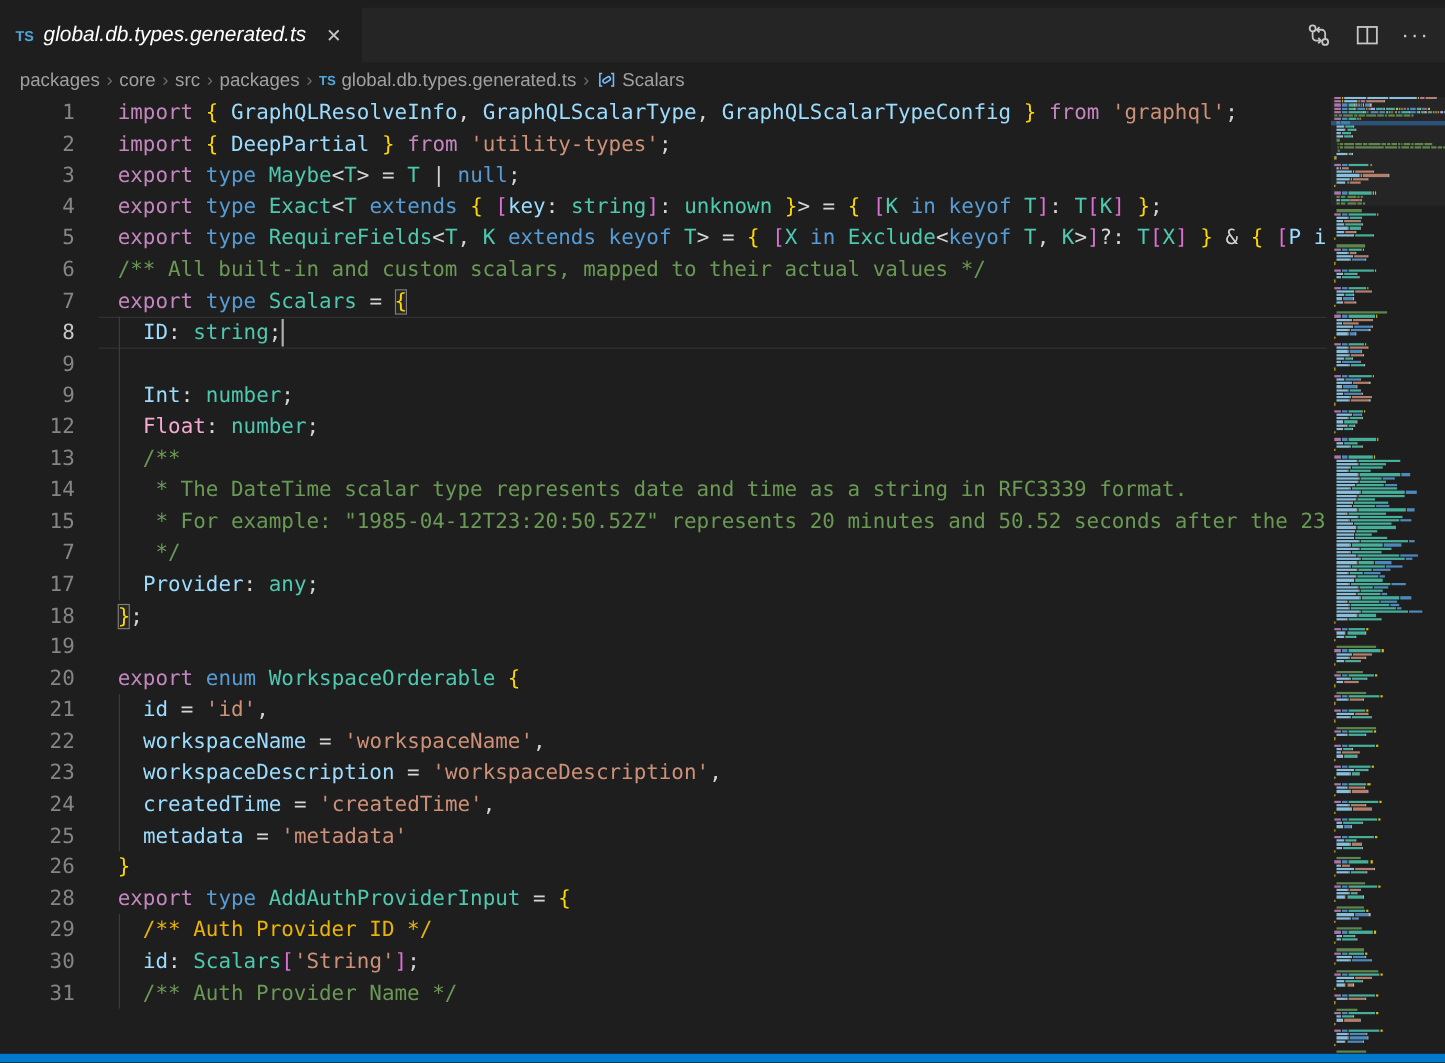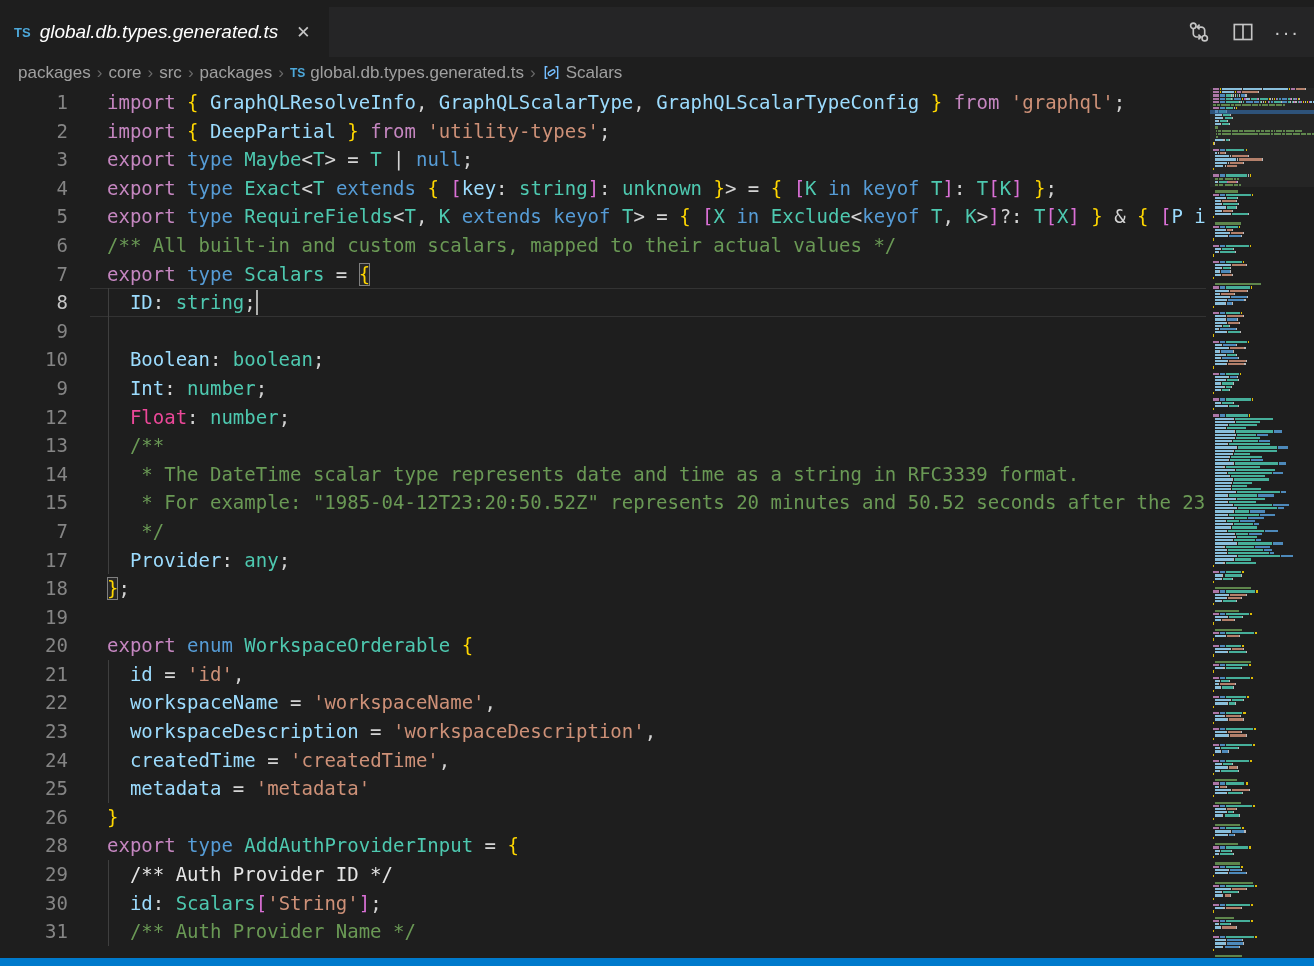--- a/index.html
+++ b/index.html
@@ -130,39 +130,38 @@
     <div class="code-area">
         <div class="cl"><div class="num">1</div><div class="txt"><span style="color: rgb(197, 134, 192);">import</span><span style="color: rgb(212, 212, 212);"> </span><span style="color: rgb(255, 215, 0);">{</span><span style="color: rgb(212, 212, 212);"> </span><span style="color: rgb(156, 220, 254);">GraphQLResolveInfo</span><span style="color: rgb(212, 212, 212);">, </span><span style="color: rgb(156, 220, 254);">GraphQLScalarType</span><span style="color: rgb(212, 212, 212);">, </span><span style="color: rgb(156, 220, 254);">GraphQLScalarTypeConfig</span><span style="color: rgb(212, 212, 212);"> </span><span style="color: rgb(255, 215, 0);">}</span><span style="color: rgb(212, 212, 212);"> </span><span style="color: rgb(197, 134, 192);">from</span><span style="color: rgb(212, 212, 212);"> </span><span style="color: rgb(206, 145, 120);">'graphql'</span><span style="color: rgb(212, 212, 212);">;</span></div></div>
         <div class="cl"><div class="num">2</div><div class="txt"><span style="color: rgb(197, 134, 192);">import</span><span style="color: rgb(212, 212, 212);"> </span><span style="color: rgb(255, 215, 0);">{</span><span style="color: rgb(212, 212, 212);"> </span><span style="color: rgb(156, 220, 254);">DeepPartial</span><span style="color: rgb(212, 212, 212);"> </span><span style="color: rgb(255, 215, 0);">}</span><span style="color: rgb(212, 212, 212);"> </span><span style="color: rgb(197, 134, 192);">from</span><span style="color: rgb(212, 212, 212);"> </span><span style="color: rgb(206, 145, 120);">'utility-types'</span><span style="color: rgb(212, 212, 212);">;</span></div></div>
         <div class="cl"><div class="num">3</div><div class="txt"><span style="color: rgb(197, 134, 192);">export</span><span style="color: rgb(212, 212, 212);"> </span><span style="color: rgb(86, 156, 214);">type</span><span style="color: rgb(212, 212, 212);"> </span><span style="color: rgb(78, 201, 176);">Maybe</span><span style="color: rgb(212, 212, 212);">&lt;</span><span style="color: rgb(78, 201, 176);">T</span><span style="color: rgb(212, 212, 212);">&gt; = </span><span style="color: rgb(78, 201, 176);">T</span><span style="color: rgb(212, 212, 212);"> | </span><span style="color: rgb(86, 156, 214);">null</span><span style="color: rgb(212, 212, 212);">;</span></div></div>
         <div class="cl"><div class="num">4</div><div class="txt"><span style="color: rgb(197, 134, 192);">export</span><span style="color: rgb(212, 212, 212);"> </span><span style="color: rgb(86, 156, 214);">type</span><span style="color: rgb(212, 212, 212);"> </span><span style="color: rgb(78, 201, 176);">Exact</span><span style="color: rgb(212, 212, 212);">&lt;</span><span style="color: rgb(78, 201, 176);">T</span><span style="color: rgb(212, 212, 212);"> </span><span style="color: rgb(86, 156, 214);">extends</span><span style="color: rgb(212, 212, 212);"> </span><span style="color: rgb(255, 215, 0);">{</span><span style="color: rgb(212, 212, 212);"> </span><span style="color: rgb(218, 112, 214);">[</span><span style="color: rgb(156, 220, 254);">key</span><span style="color: rgb(212, 212, 212);">: </span><span style="color: rgb(78, 201, 176);">string</span><span style="color: rgb(218, 112, 214);">]</span><span style="color: rgb(212, 212, 212);">: </span><span style="color: rgb(78, 201, 176);">unknown</span><span style="color: rgb(212, 212, 212);"> </span><span style="color: rgb(255, 215, 0);">}</span><span style="color: rgb(212, 212, 212);">&gt; = </span><span style="color: rgb(255, 215, 0);">{</span><span style="color: rgb(212, 212, 212);"> </span><span style="color: rgb(218, 112, 214);">[</span><span style="color: rgb(78, 201, 176);">K</span><span style="color: rgb(212, 212, 212);"> </span><span style="color: rgb(86, 156, 214);">in</span><span style="color: rgb(212, 212, 212);"> </span><span style="color: rgb(86, 156, 214);">keyof</span><span style="color: rgb(212, 212, 212);"> </span><span style="color: rgb(78, 201, 176);">T</span><span style="color: rgb(218, 112, 214);">]</span><span style="color: rgb(212, 212, 212);">: </span><span style="color: rgb(78, 201, 176);">T</span><span style="color: rgb(218, 112, 214);">[</span><span style="color: rgb(78, 201, 176);">K</span><span style="color: rgb(218, 112, 214);">]</span><span style="color: rgb(212, 212, 212);"> </span><span style="color: rgb(255, 215, 0);">}</span><span style="color: rgb(212, 212, 212);">;</span></div></div>
         <div class="cl"><div class="num">5</div><div class="txt"><span style="color: rgb(197, 134, 192);">export</span><span style="color: rgb(212, 212, 212);"> </span><span style="color: rgb(86, 156, 214);">type</span><span style="color: rgb(212, 212, 212);"> </span><span style="color: rgb(78, 201, 176);">RequireFields</span><span style="color: rgb(212, 212, 212);">&lt;</span><span style="color: rgb(78, 201, 176);">T</span><span style="color: rgb(212, 212, 212);">, </span><span style="color: rgb(78, 201, 176);">K</span><span style="color: rgb(212, 212, 212);"> </span><span style="color: rgb(86, 156, 214);">extends</span><span style="color: rgb(212, 212, 212);"> </span><span style="color: rgb(86, 156, 214);">keyof</span><span style="color: rgb(212, 212, 212);"> </span><span style="color: rgb(78, 201, 176);">T</span><span style="color: rgb(212, 212, 212);">&gt; = </span><span style="color: rgb(255, 215, 0);">{</span><span style="color: rgb(212, 212, 212);"> </span><span style="color: rgb(218, 112, 214);">[</span><span style="color: rgb(78, 201, 176);">X</span><span style="color: rgb(212, 212, 212);"> </span><span style="color: rgb(86, 156, 214);">in</span><span style="color: rgb(212, 212, 212);"> </span><span style="color: rgb(78, 201, 176);">Exclude</span><span style="color: rgb(212, 212, 212);">&lt;</span><span style="color: rgb(86, 156, 214);">keyof</span><span style="color: rgb(212, 212, 212);"> </span><span style="color: rgb(78, 201, 176);">T</span><span style="color: rgb(212, 212, 212);">, </span><span style="color: rgb(78, 201, 176);">K</span><span style="color: rgb(212, 212, 212);">&gt;</span><span style="color: rgb(218, 112, 214);">]</span><span style="color: rgb(212, 212, 212);">?: </span><span style="color: rgb(78, 201, 176);">T</span><span style="color: rgb(218, 112, 214);">[</span><span style="color: rgb(78, 201, 176);">X</span><span style="color: rgb(218, 112, 214);">]</span><span style="color: rgb(212, 212, 212);"> </span><span style="color: rgb(255, 215, 0);">}</span><span style="color: rgb(212, 212, 212);"> &amp; </span><span style="color: rgb(255, 215, 0);">{</span><span style="color: rgb(212, 212, 212);"> </span><span style="color: rgb(218, 112, 214);">[</span><span style="color: rgb(156, 220, 254);">P i</span></div></div>
         <div class="cl"><div class="num">6</div><div class="txt"><span style="color: rgb(106, 153, 85);">/** All built-in and custom scalars, mapped to their actual values */</span></div></div>
         <div class="cl"><div class="num">7</div><div class="bm" style="left: calc(22ch + 107px);"></div><div class="txt"><span style="color: rgb(197, 134, 192);">export</span><span style="color: rgb(212, 212, 212);"> </span><span style="color: rgb(86, 156, 214);">type</span><span style="color: rgb(212, 212, 212);"> </span><span style="color: rgb(78, 201, 176);">Scalars</span><span style="color: rgb(212, 212, 212);"> = </span><span style="color: rgb(255, 215, 0);">{</span></div></div>
         <div class="cl"><div class="hl"></div><div class="num numact">8</div><div class="guide"></div><div class="txt"><span style="color: rgb(212, 212, 212);">  </span><span style="color: rgb(156, 220, 254);">ID</span><span style="color: rgb(212, 212, 212);">: </span><span style="color: rgb(78, 201, 176);">string</span><span style="color: rgb(212, 212, 212);">;</span></div><div class="cur" style="left: calc(13ch + 107px);"></div></div>
         <div class="cl"><div class="num">9</div><div class="guide"></div></div>
-        <div class="cl"><div class="num">10</div><div class="guide"></div><div class="txt"><span style="color: rgb(212, 212, 212);">  </span><span style="color: rgb(156, 220, 254);">Boolean</span><span style="color: rgb(212, 212, 212);">: </span><span style="color: rgb(78, 201, 176);">boolean</span><span style="color: rgb(212, 212, 212);">;</span></div></div>
         <div class="cl"><div class="num">9</div><div class="guide"></div><div class="txt"><span style="color: rgb(212, 212, 212);">  </span><span style="color: rgb(156, 220, 254);">Int</span><span style="color: rgb(212, 212, 212);">: </span><span style="color: rgb(78, 201, 176);">number</span><span style="color: rgb(212, 212, 212);">;</span></div></div>
-        <div class="cl"><div class="num">12</div><div class="guide"></div><div class="txt"><span style="color: rgb(212, 212, 212);">  </span><span style="color: #ec4899;">Float</span><span style="color: rgb(212, 212, 212);">: </span><span style="color: rgb(78, 201, 176);">number</span><span style="color: rgb(212, 212, 212);">;</span></div></div>
+        <div class="cl"><div class="num">12</div><div class="guide"></div><div class="txt"><span style="color: rgb(212, 212, 212);">  </span><span style="color: #f9a8d4;">Float</span><span style="color: rgb(212, 212, 212);">: </span><span style="color: rgb(78, 201, 176);">number</span><span style="color: rgb(212, 212, 212);">;</span></div></div>
         <div class="cl"><div class="num">13</div><div class="guide"></div><div class="txt"><span style="color: rgb(106, 153, 85);">  /**</span></div></div>
         <div class="cl"><div class="num">14</div><div class="guide"></div><div class="txt"><span style="color: rgb(106, 153, 85);">   * The DateTime scalar type represents date and time as a string in RFC3339 format.</span></div></div>
         <div class="cl"><div class="num">15</div><div class="guide"></div><div class="txt"><span style="color: rgb(106, 153, 85);">   * For example: "1985-04-12T23:20:50.52Z" represents 20 minutes and 50.52 seconds after the 23</span></div></div>
         <div class="cl"><div class="num">7</div><div class="guide"></div><div class="txt"><span style="color: rgb(106, 153, 85);">   */</span></div></div>
         <div class="cl"><div class="num">17</div><div class="guide"></div><div class="txt"><span style="color: rgb(212, 212, 212);">  </span><span style="color: rgb(156, 220, 254);">Provider</span><span style="color: rgb(212, 212, 212);">: </span><span style="color: rgb(78, 201, 176);">any</span><span style="color: rgb(212, 212, 212);">;</span></div></div>
         <div class="cl"><div class="num">18</div><div class="bm" style="left: calc(0ch + 107px);"></div><div class="txt"><span style="color: rgb(255, 215, 0);">}</span><span style="color: rgb(212, 212, 212);">;</span></div></div>
         <div class="cl"><div class="num">19</div><div class="txt"></div></div>
         <div class="cl"><div class="num">20</div><div class="txt"><span style="color: rgb(197, 134, 192);">export</span><span style="color: rgb(212, 212, 212);"> </span><span style="color: rgb(86, 156, 214);">enum</span><span style="color: rgb(212, 212, 212);"> </span><span style="color: rgb(78, 201, 176);">WorkspaceOrderable</span><span style="color: rgb(212, 212, 212);"> </span><span style="color: rgb(255, 215, 0);">{</span></div></div>
         <div class="cl"><div class="num">21</div><div class="guide"></div><div class="txt"><span style="color: rgb(212, 212, 212);">  </span><span style="color: rgb(156, 220, 254);">id</span><span style="color: rgb(212, 212, 212);"> = </span><span style="color: rgb(206, 145, 120);">'id'</span><span style="color: rgb(212, 212, 212);">,</span></div></div>
         <div class="cl"><div class="num">22</div><div class="guide"></div><div class="txt"><span style="color: rgb(212, 212, 212);">  </span><span style="color: rgb(156, 220, 254);">workspaceName</span><span style="color: rgb(212, 212, 212);"> = </span><span style="color: rgb(206, 145, 120);">'workspaceName'</span><span style="color: rgb(212, 212, 212);">,</span></div></div>
         <div class="cl"><div class="num">23</div><div class="guide"></div><div class="txt"><span style="color: rgb(212, 212, 212);">  </span><span style="color: rgb(156, 220, 254);">workspaceDescription</span><span style="color: rgb(212, 212, 212);"> = </span><span style="color: rgb(206, 145, 120);">'workspaceDescription'</span><span style="color: rgb(212, 212, 212);">,</span></div></div>
         <div class="cl"><div class="num">24</div><div class="guide"></div><div class="txt"><span style="color: rgb(212, 212, 212);">  </span><span style="color: rgb(156, 220, 254);">createdTime</span><span style="color: rgb(212, 212, 212);"> = </span><span style="color: rgb(206, 145, 120);">'createdTime'</span><span style="color: rgb(212, 212, 212);">,</span></div></div>
         <div class="cl"><div class="num">25</div><div class="guide"></div><div class="txt"><span style="color: rgb(212, 212, 212);">  </span><span style="color: rgb(156, 220, 254);">metadata</span><span style="color: rgb(212, 212, 212);"> = </span><span style="color: rgb(206, 145, 120);">'metadata'</span></div></div>
         <div class="cl"><div class="num">26</div><div class="txt"><span style="color: rgb(255, 215, 0);">}</span></div></div>
         <div class="cl"><div class="num">28</div><div class="txt"><span style="color: rgb(197, 134, 192);">export</span><span style="color: rgb(212, 212, 212);"> </span><span style="color: rgb(86, 156, 214);">type</span><span style="color: rgb(212, 212, 212);"> </span><span style="color: rgb(78, 201, 176);">AddAuthProviderInput</span><span style="color: rgb(212, 212, 212);"> = </span><span style="color: rgb(255, 215, 0);">{</span></div></div>
-        <div class="cl"><div class="num">29</div><div class="guide"></div><div class="txt"><span style="color: #e5e5e5;">  /** Auth Provider ID */</span></div></div>
+        <div class="cl"><div class="num">29</div><div class="guide"></div><div class="txt"><span style="color: #eab308;">  /** Auth Provider ID */</span></div></div>
         <div class="cl"><div class="num">30</div><div class="guide"></div><div class="txt"><span style="color: rgb(212, 212, 212);">  </span><span style="color: rgb(156, 220, 254);">id</span><span style="color: rgb(212, 212, 212);">: </span><span style="color: rgb(78, 201, 176);">Scalars</span><span style="color: rgb(218, 112, 214);">[</span><span style="color: rgb(206, 145, 120);">'String'</span><span style="color: rgb(218, 112, 214);">]</span><span style="color: rgb(212, 212, 212);">;</span></div></div>
         <div class="cl"><div class="num">31</div><div class="guide"></div><div class="txt"><span style="color: rgb(106, 153, 85);">  /** Auth Provider Name */</span></div></div>
       </div>
     <div class="minimap">
         <div class="mm-slider" style="height: 99.2px;"></div>
         <div class="mm-row" style="top: 0px;"><i style="width: 6.3px; background: rgb(197, 134, 192); opacity: 0.85;"></i><i style="width: 1.05px;"></i><i style="width: 1.05px; background: rgb(255, 215, 0); opacity: 0.85;"></i><i style="width: 1.05px;"></i><i style="width: 18.9px; background: rgb(156, 220, 254); opacity: 0.85;"></i><i style="width: 1.05px; background: rgb(212, 212, 212); opacity: 0.85;"></i><i style="width: 1.05px;"></i><i style="width: 17.85px; background: rgb(156, 220, 254); opacity: 0.85;"></i><i style="width: 1.05px; background: rgb(212, 212, 212); opacity: 0.85;"></i><i style="width: 1.05px;"></i><i style="width: 24.15px; background: rgb(156, 220, 254); opacity: 0.85;"></i><i style="width: 1.05px;"></i><i style="width: 1.05px; background: rgb(255, 215, 0); opacity: 0.85;"></i><i style="width: 1.05px;"></i><i style="width: 4.2px; background: rgb(197, 134, 192); opacity: 0.85;"></i><i style="width: 1.05px;"></i><i style="width: 9.45px; background: rgb(206, 145, 120); opacity: 0.85;"></i><i style="width: 1.05px; background: rgb(212, 212, 212); opacity: 0.85;"></i></div>
         <div class="mm-row" style="top: 3.2px;"><i style="width: 6.3px; background: rgb(197, 134, 192); opacity: 0.85;"></i><i style="width: 1.05px;"></i><i style="width: 1.05px; background: rgb(255, 215, 0); opacity: 0.85;"></i><i style="width: 1.05px;"></i><i style="width: 11.55px; background: rgb(156, 220, 254); opacity: 0.85;"></i><i style="width: 1.05px;"></i><i style="width: 1.05px; background: rgb(255, 215, 0); opacity: 0.85;"></i><i style="width: 1.05px;"></i><i style="width: 4.2px; background: rgb(197, 134, 192); opacity: 0.85;"></i><i style="width: 1.05px;"></i><i style="width: 15.75px; background: rgb(206, 145, 120); opacity: 0.85;"></i><i style="width: 1.05px; background: rgb(212, 212, 212); opacity: 0.85;"></i></div>
         <div class="mm-row" style="top: 6.4px;"><i style="width: 6.3px; background: rgb(197, 134, 192); opacity: 0.85;"></i><i style="width: 1.05px;"></i><i style="width: 4.2px; background: rgb(86, 156, 214); opacity: 0.85;"></i><i style="width: 1.05px;"></i><i style="width: 5.25px; background: rgb(78, 201, 176); opacity: 0.85;"></i><i style="width: 1.05px; background: rgb(212, 212, 212); opacity: 0.85;"></i><i style="width: 1.05px; background: rgb(78, 201, 176); opacity: 0.85;"></i><i style="width: 1.05px; background: rgb(212, 212, 212); opacity: 0.85;"></i><i style="width: 1.05px;"></i><i style="width: 1.05px; background: rgb(212, 212, 212); opacity: 0.85;"></i><i style="width: 1.05px;"></i><i style="width: 1.05px; background: rgb(78, 201, 176); opacity: 0.85;"></i><i style="width: 1.05px;"></i><i style="width: 1.05px; background: rgb(212, 212, 212); opacity: 0.85;"></i><i style="width: 1.05px;"></i><i style="width: 4.2px; background: rgb(86, 156, 214); opacity: 0.85;"></i><i style="width: 1.05px; background: rgb(212, 212, 212); opacity: 0.85;"></i></div>
         <div class="mm-row" style="top: 9.6px;"><i style="width: 6.3px; background: rgb(197, 134, 192); opacity: 0.85;"></i><i style="width: 1.05px;"></i><i style="width: 4.2px; background: rgb(86, 156, 214); opacity: 0.85;"></i><i style="width: 1.05px;"></i><i style="width: 5.25px; background: rgb(78, 201, 176); opacity: 0.85;"></i><i style="width: 1.05px; background: rgb(212, 212, 212); opacity: 0.85;"></i><i style="width: 1.05px; background: rgb(78, 201, 176); opacity: 0.85;"></i><i style="width: 1.05px;"></i><i style="width: 7.35px; background: rgb(86, 156, 214); opacity: 0.85;"></i><i style="width: 1.05px;"></i><i style="width: 1.05px; background: rgb(255, 215, 0); opacity: 0.85;"></i><i style="width: 1.05px;"></i><i style="width: 1.05px; background: rgb(218, 112, 214); opacity: 0.85;"></i><i style="width: 3.15px; background: rgb(156, 220, 254); opacity: 0.85;"></i><i style="width: 1.05px; background: rgb(212, 212, 212); opacity: 0.85;"></i><i style="width: 1.05px;"></i><i style="width: 6.3px; background: rgb(78, 201, 176); opacity: 0.85;"></i><i style="width: 1.05px; background: rgb(218, 112, 214); opacity: 0.85;"></i><i style="width: 1.05px; background: rgb(212, 212, 212); opacity: 0.85;"></i><i style="width: 1.05px;"></i><i style="width: 7.35px; background: rgb(78, 201, 176); opacity: 0.85;"></i><i style="width: 1.05px;"></i><i style="width: 1.05px; background: rgb(255, 215, 0); opacity: 0.85;"></i><i style="width: 1.05px; background: rgb(212, 212, 212); opacity: 0.85;"></i><i style="width: 1.05px;"></i><i style="width: 1.05px; background: rgb(212, 212, 212); opacity: 0.85;"></i><i style="width: 1.05px;"></i><i style="width: 1.05px; background: rgb(255, 215, 0); opacity: 0.85;"></i><i style="width: 1.05px;"></i><i style="width: 1.05px; background: rgb(218, 112, 214); opacity: 0.85;"></i><i style="width: 1.05px; background: rgb(78, 201, 176); opacity: 0.85;"></i><i style="width: 1.05px;"></i><i style="width: 2.1px; background: rgb(86, 156, 214); opacity: 0.85;"></i><i style="width: 1.05px;"></i><i style="width: 5.25px; background: rgb(86, 156, 214); opacity: 0.85;"></i><i style="width: 1.05px;"></i><i style="width: 1.05px; background: rgb(78, 201, 176); opacity: 0.85;"></i><i style="width: 1.05px; background: rgb(218, 112, 214); opacity: 0.85;"></i><i style="width: 1.05px; background: rgb(212, 212, 212); opacity: 0.85;"></i><i style="width: 1.05px;"></i><i style="width: 1.05px; background: rgb(78, 201, 176); opacity: 0.85;"></i><i style="width: 1.05px; background: rgb(218, 112, 214); opacity: 0.85;"></i><i style="width: 1.05px; background: rgb(78, 201, 176); opacity: 0.85;"></i><i style="width: 1.05px; background: rgb(218, 112, 214); opacity: 0.85;"></i><i style="width: 1.05px;"></i><i style="width: 1.05px; background: rgb(255, 215, 0); opacity: 0.85;"></i><i style="width: 1.05px; background: rgb(212, 212, 212); opacity: 0.85;"></i></div>
         <div class="mm-row" style="top: 12.8px;"><i style="width: 6.3px; background: rgb(197, 134, 192); opacity: 0.85;"></i><i style="width: 1.05px;"></i><i style="width: 4.2px; background: rgb(86, 156, 214); opacity: 0.85;"></i><i style="width: 1.05px;"></i><i style="width: 13.65px; background: rgb(78, 201, 176); opacity: 0.85;"></i><i style="width: 1.05px; background: rgb(212, 212, 212); opacity: 0.85;"></i><i style="width: 1.05px; background: rgb(78, 201, 176); opacity: 0.85;"></i><i style="width: 1.05px; background: rgb(212, 212, 212); opacity: 0.85;"></i><i style="width: 1.05px;"></i><i style="width: 1.05px; background: rgb(78, 201, 176); opacity: 0.85;"></i><i style="width: 1.05px;"></i><i style="width: 7.35px; background: rgb(86, 156, 214); opacity: 0.85;"></i><i style="width: 1.05px;"></i><i style="width: 5.25px; background: rgb(86, 156, 214); opacity: 0.85;"></i><i style="width: 1.05px;"></i><i style="width: 1.05px; background: rgb(78, 201, 176); opacity: 0.85;"></i><i style="width: 1.05px; background: rgb(212, 212, 212); opacity: 0.85;"></i><i style="width: 1.05px;"></i><i style="width: 1.05px; background: rgb(212, 212, 212); opacity: 0.85;"></i><i style="width: 1.05px;"></i><i style="width: 1.05px; background: rgb(255, 215, 0); opacity: 0.85;"></i><i style="width: 1.05px;"></i><i style="width: 1.05px; background: rgb(218, 112, 214); opacity: 0.85;"></i><i style="width: 1.05px; background: rgb(78, 201, 176); opacity: 0.85;"></i><i style="width: 1.05px;"></i><i style="width: 2.1px; background: rgb(86, 156, 214); opacity: 0.85;"></i><i style="width: 1.05px;"></i><i style="width: 7.35px; background: rgb(78, 201, 176); opacity: 0.85;"></i><i style="width: 1.05px; background: rgb(212, 212, 212); opacity: 0.85;"></i><i style="width: 5.25px; background: rgb(86, 156, 214); opacity: 0.85;"></i><i style="width: 1.05px;"></i><i style="width: 1.05px; background: rgb(78, 201, 176); opacity: 0.85;"></i><i style="width: 1.05px; background: rgb(212, 212, 212); opacity: 0.85;"></i><i style="width: 1.05px;"></i><i style="width: 1.05px; background: rgb(78, 201, 176); opacity: 0.85;"></i><i style="width: 1.05px; background: rgb(212, 212, 212); opacity: 0.85;"></i><i style="width: 1.05px; background: rgb(218, 112, 214); opacity: 0.85;"></i><i style="width: 2.1px; background: rgb(212, 212, 212); opacity: 0.85;"></i><i style="width: 1.05px;"></i><i style="width: 1.05px; background: rgb(78, 201, 176); opacity: 0.85;"></i><i style="width: 1.05px; background: rgb(218, 112, 214); opacity: 0.85;"></i><i style="width: 1.05px; background: rgb(78, 201, 176); opacity: 0.85;"></i><i style="width: 1.05px; background: rgb(218, 112, 214); opacity: 0.85;"></i><i style="width: 1.05px;"></i><i style="width: 1.05px; background: rgb(255, 215, 0); opacity: 0.85;"></i><i style="width: 1.05px;"></i><i style="width: 1.05px; background: rgb(212, 212, 212); opacity: 0.85;"></i><i style="width: 1.05px;"></i><i style="width: 1.05px; background: rgb(255, 215, 0); opacity: 0.85;"></i><i style="width: 1.05px;"></i><i style="width: 1.05px; background: rgb(218, 112, 214); opacity: 0.85;"></i><i style="width: 1.05px; background: rgb(156, 220, 254); opacity: 0.85;"></i><i style="width: 1.05px;"></i><i style="width: 1.05px; background: rgb(156, 220, 254); opacity: 0.85;"></i></div>

